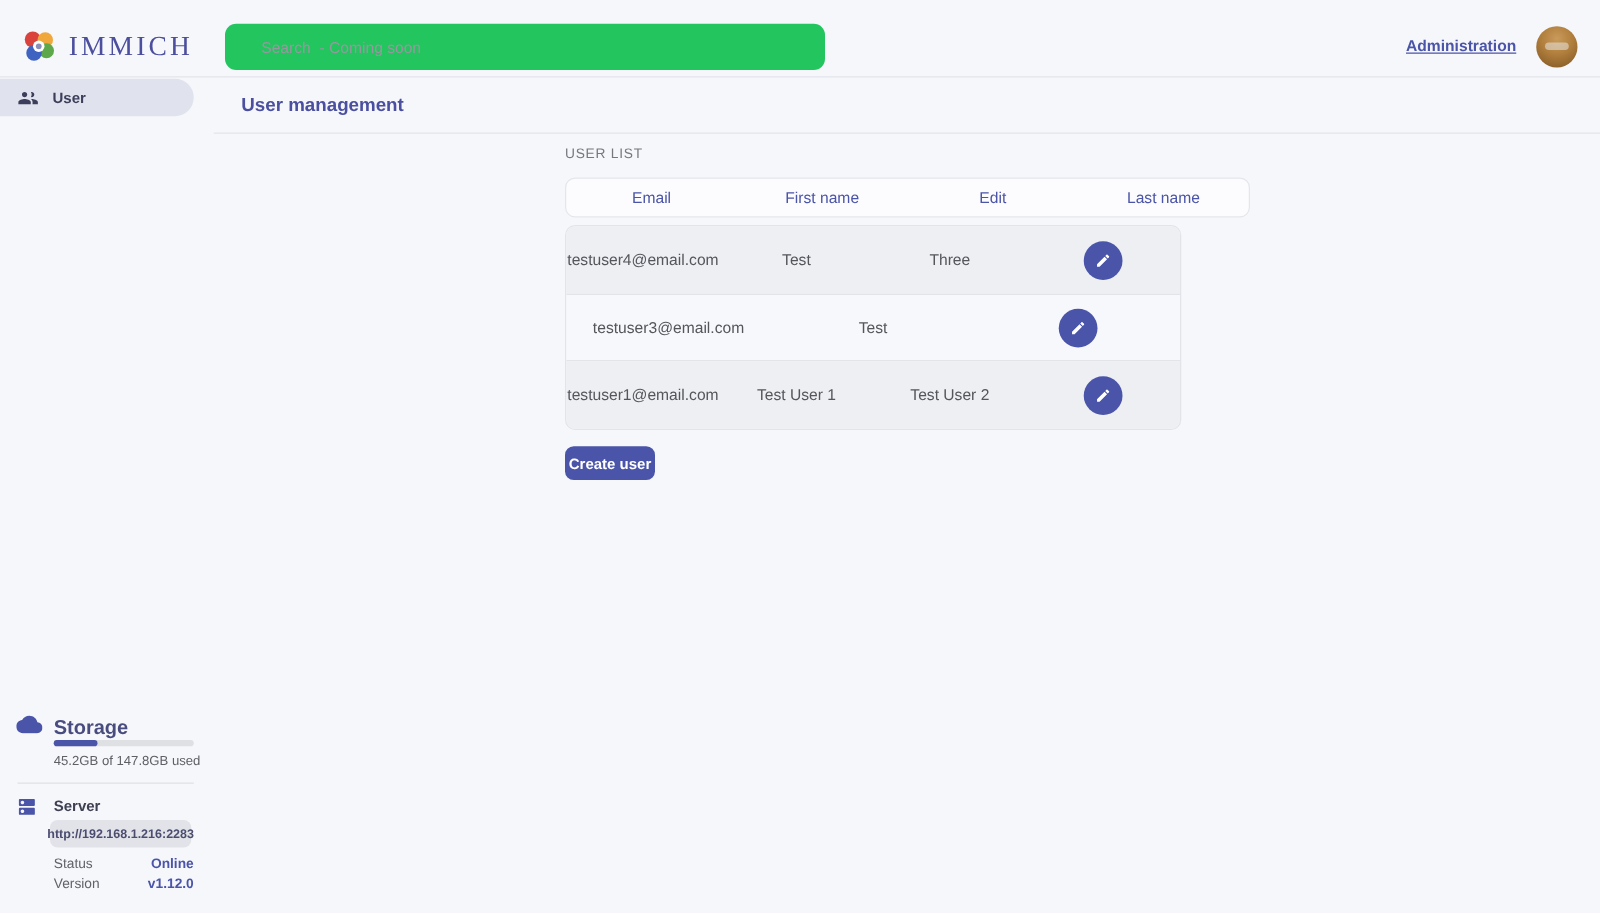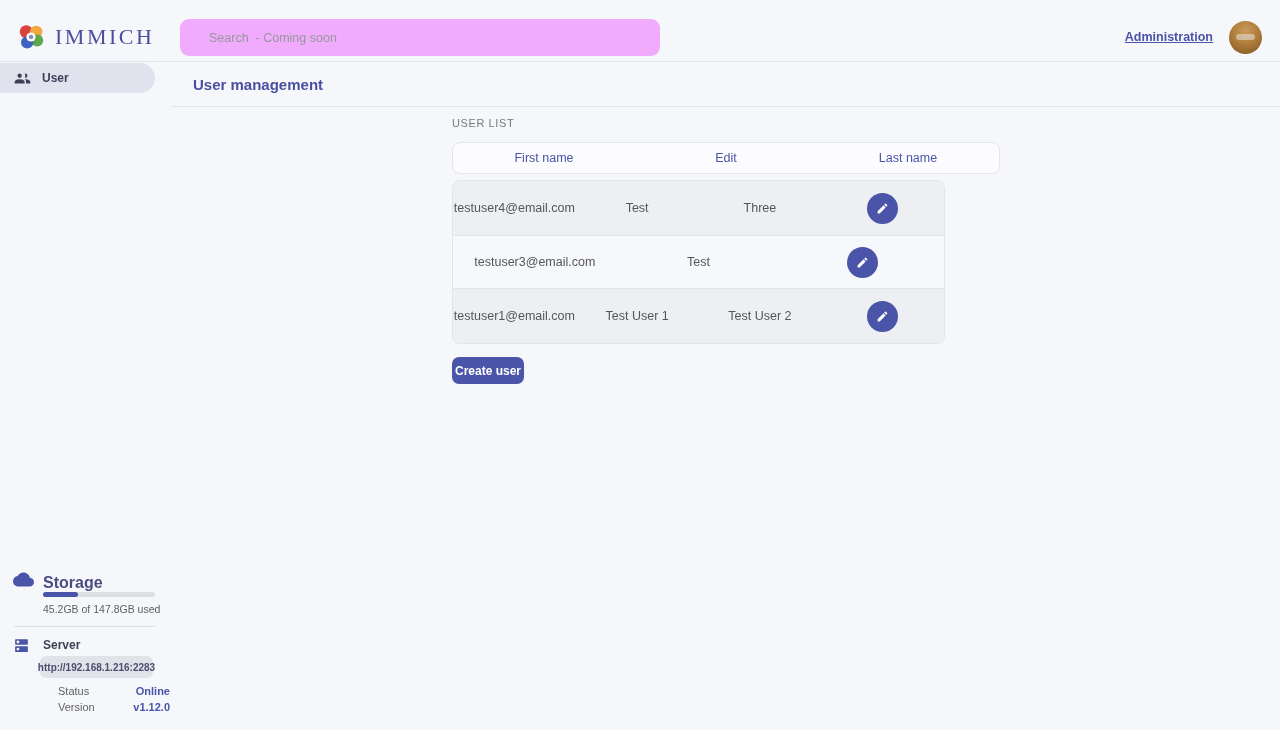--- a/index.html
+++ b/index.html
@@ -18,21 +18,21 @@
     border-bottom:1px solid #e4e5ea;
     margin-top:15px;
   }
   .logo { position:absolute; left:16px; top:7px; display:flex; align-items:center; gap:9px; }
   .logo-text {
     font-family:"Liberation Serif", serif;
     font-size:22px; letter-spacing:2.5px; color:#4b4f9e; font-weight:400;
   }
   .search-input {
     position:absolute; left:180px; top:4px; width:480px; height:37px;
-    background:#f0abfc; border:none; border-radius:9px;
+    background:#22c55e; border:none; border-radius:9px;
     padding-left:29px; font-size:12.5px; color:#55565c; outline:none;
     font-family:"Liberation Sans", sans-serif;
   }
   .search-input::placeholder { color:#97989f; }
   .admin-link {
     position:absolute; right:67px; top:15px;
     font-size:12.5px; font-weight:700; color:#4a54a8;
     text-decoration:underline; cursor:pointer;
   }
   .avatar {
@@ -70,21 +70,20 @@
   .server-url {
     position:absolute; left:40px; top:656px; width:113px; height:22px;
     background:#e2e3e8; border-radius:6px;
     display:flex; align-items:center; justify-content:center;
     font-size:10px; font-weight:700; color:#4b4d70;
   }
   .kv-row {
     position:absolute; left:43px; width:112px;
     display:flex; justify-content:space-between; align-items:center;
     font-size:11px;
-    margin-left:15px;
   }
   .kv-row .k { color:#616269; }
   .kv-row .v { color:#4a54a8; font-weight:700; }
 
   
   .page-title { position:absolute; left:193px; top:76px; font-size:15px; font-weight:700; color:#4a4f9f; }
   .title-divider { position:absolute; left:171px; top:106px; right:0; height:1px; background:#e3e4e9; }
   .section-label { position:absolute; left:452px; top:117px; font-size:11px; color:#77787f; letter-spacing:.6px; }
 
   .thead {
@@ -181,20 +180,21 @@
   </div>
 </nav>
 
 <main>
   <h1 class="page-title">User management</h1>
   <div class="title-divider"></div>
 
   <div class="section-label">USER LIST</div>
 
   <div class="thead">
+    <div class="col">Email</div>
     <div class="col">First name</div>
     <div class="col">Edit</div>
     <div class="col">Last name</div>
   </div>
 
   <div class="tbody">
     <div class="trow">
       <div class="tcell">testuser4@email.com</div>
       <div class="tcell">Test</div>
       <div class="tcell">Three</div>

